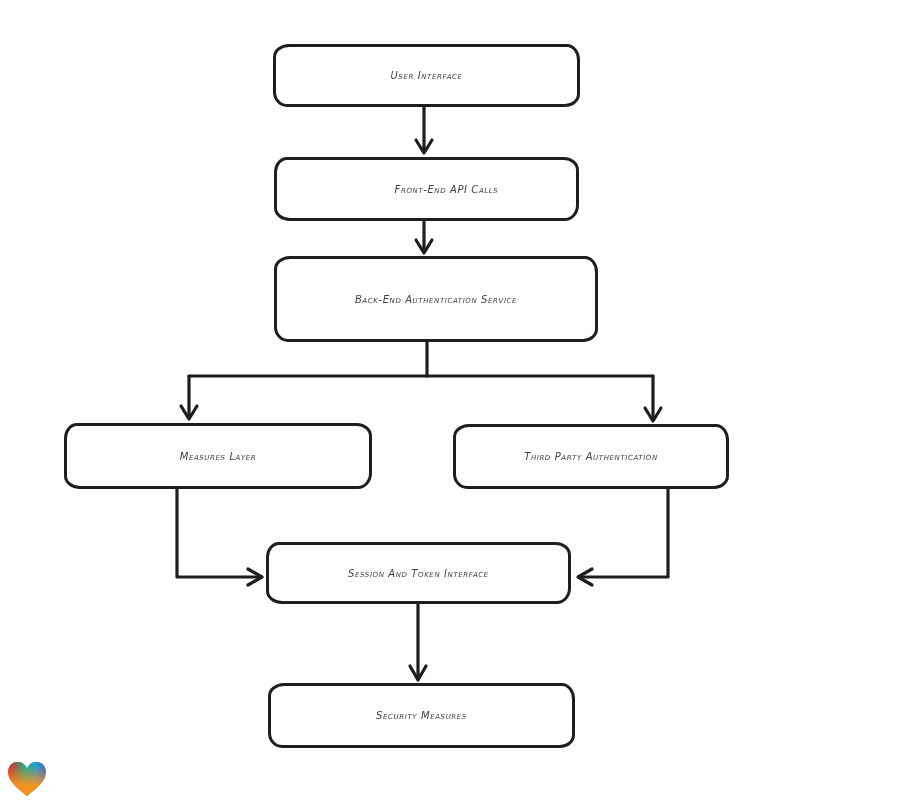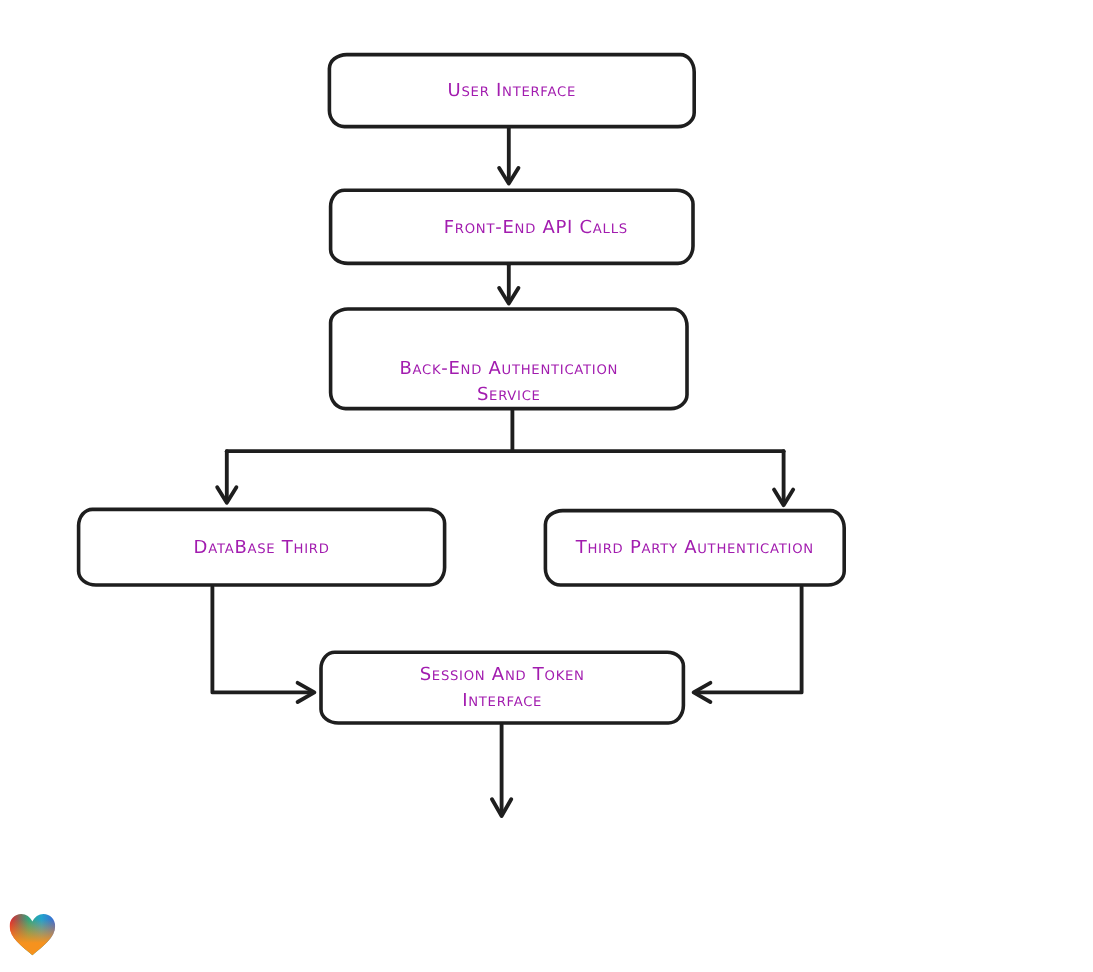--- a/index.html
+++ b/index.html
@@ -37,25 +37,26 @@
     border: 3.5px solid #1e1e1e;
     display: flex;
     align-items: center;
     justify-content: center;
     text-align: center;
     box-sizing: border-box;
   }
   .node.r-a { border-radius: 16px 13px 15px 14px / 13px 16px 13px 15px; }
   .node.r-b { border-radius: 13px 15px 14px 16px / 15px 13px 16px 13px; }
   .node .label {
+    font-style: italic;
     font-variant: small-caps;
-    font-size: 15px;
+    font-size: 10px;
     line-height: 21px;
     letter-spacing: 0.6px;
-    color: #a21caf;
+    color: #404040;
   }
   .node .label.wrap-narrow { max-width: 200px; }
   .node .label.wrap-tight  { max-width: 160px; }
   .logo {
     position: absolute;
     left: 8px;
     top: 761px;
     width: 38px;
     height: 37px;
     z-index: 2;
@@ -104,36 +105,39 @@
   </svg>
 
   <div class="node r-a" style="left:273px; top:44px;  width:307px; height:63px;">
     <span class="label">User Interface</span>
   </div>
 
   <div class="node r-b" style="left:274px; top:157px; width:305px; height:64px;padding-left:40px;">
     <span class="label">Front-End API Calls</span>
   </div>
 
-  <div class="node r-a" style="left:274px; top:256px; width:300px; height:86px;align-items:flex-end;">
+  <div class="node r-a" style="left:274px; top:256px; width:324px; height:86px;">
     <span class="label wrap-narrow">Back-End Authentication Service</span>
   </div>
 
   <div class="node r-b" style="left:64px;  top:423px; width:308px; height:66px;">
-    <span class="label">DataBase Third</span>
+    <span class="label">Measures Layer</span>
   </div>
 
-  <div class="node r-a" style="left:453px; top:424px; width:252px; height:65px;">
+  <div class="node r-a" style="left:453px; top:424px; width:276px; height:65px;">
     <span class="label">Third Party Authentication</span>
   </div>
 
   <div class="node r-b" style="left:266px; top:542px; width:305px; height:62px;">
     <span class="label wrap-tight">Session And Token Interface</span>
   </div>
 
+  <div class="node r-a" style="left:268px; top:683px; width:307px; height:65px;">
+    <span class="label">Security Measures</span>
+  </div>
 
   <div class="logo">
     <svg width="38" height="37" viewBox="0 0 32 30" xmlns="http://www.w3.org/2000/svg">
       <defs>
         <linearGradient id="heart-hue" x1="0" y1="0" x2="1" y2="0">
           <stop offset="0" stop-color="#e6232c"></stop>
           <stop offset="0.42" stop-color="#2fa77f"></stop>
           <stop offset="0.70" stop-color="#22a3cd"></stop>
           <stop offset="1" stop-color="#3d66d3"></stop>
         </linearGradient>

